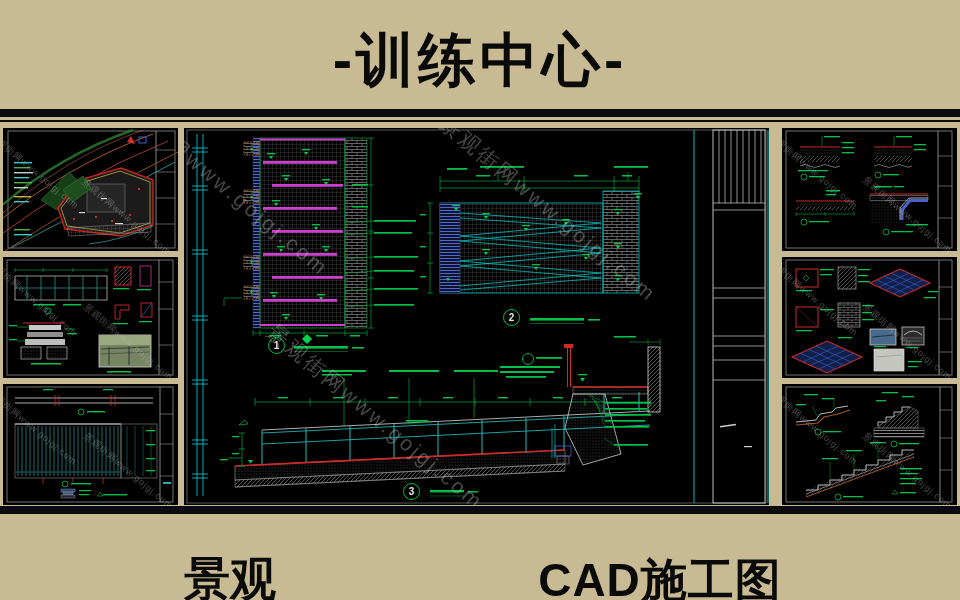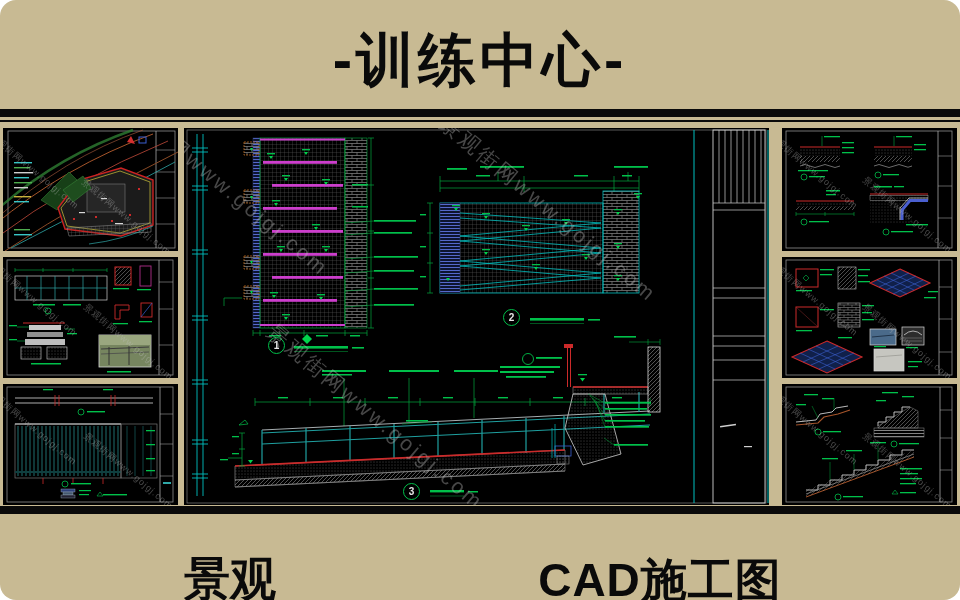--- a/index.html
+++ b/index.html
@@ -1,17 +1,17 @@
 <!DOCTYPE html>
 <html><head>
 <meta charset="utf-8">
 <style>
   html,body{margin:0;padding:0;}
   body{font-family:"Liberation Sans",sans-serif;}
-  #stage{position:relative;width:960px;height:600px;background:#c8ba93;overflow:hidden;border-radius:16px;}
+  #stage{position:relative;width:960px;height:600px;background:#c8ba93;overflow:hidden;}
   .hline{position:absolute;left:0;width:960px;background:#0a0a0a;}
   #title{position:absolute;top:16px;left:0;width:960px;height:88px;line-height:88px;
          text-align:center;font-size:58px;font-weight:700;color:#0a0a0a;letter-spacing:4px;}
   .footer-label{position:absolute;top:522px;height:52px;line-height:52px;font-size:46px;
                 font-weight:700;color:#0a0a0a;text-align:center;}
   #footer-left{left:130px;width:200px;margin-top:31px;}
   #footer-right{left:500px;width:320px;letter-spacing:1px;margin-top:32px;}
   .panel{position:absolute;background:#000;overflow:hidden;}
   .panel svg{position:absolute;top:0;left:0;}
   .wm{position:absolute;white-space:nowrap;color:#bcbcbc;opacity:.38;

